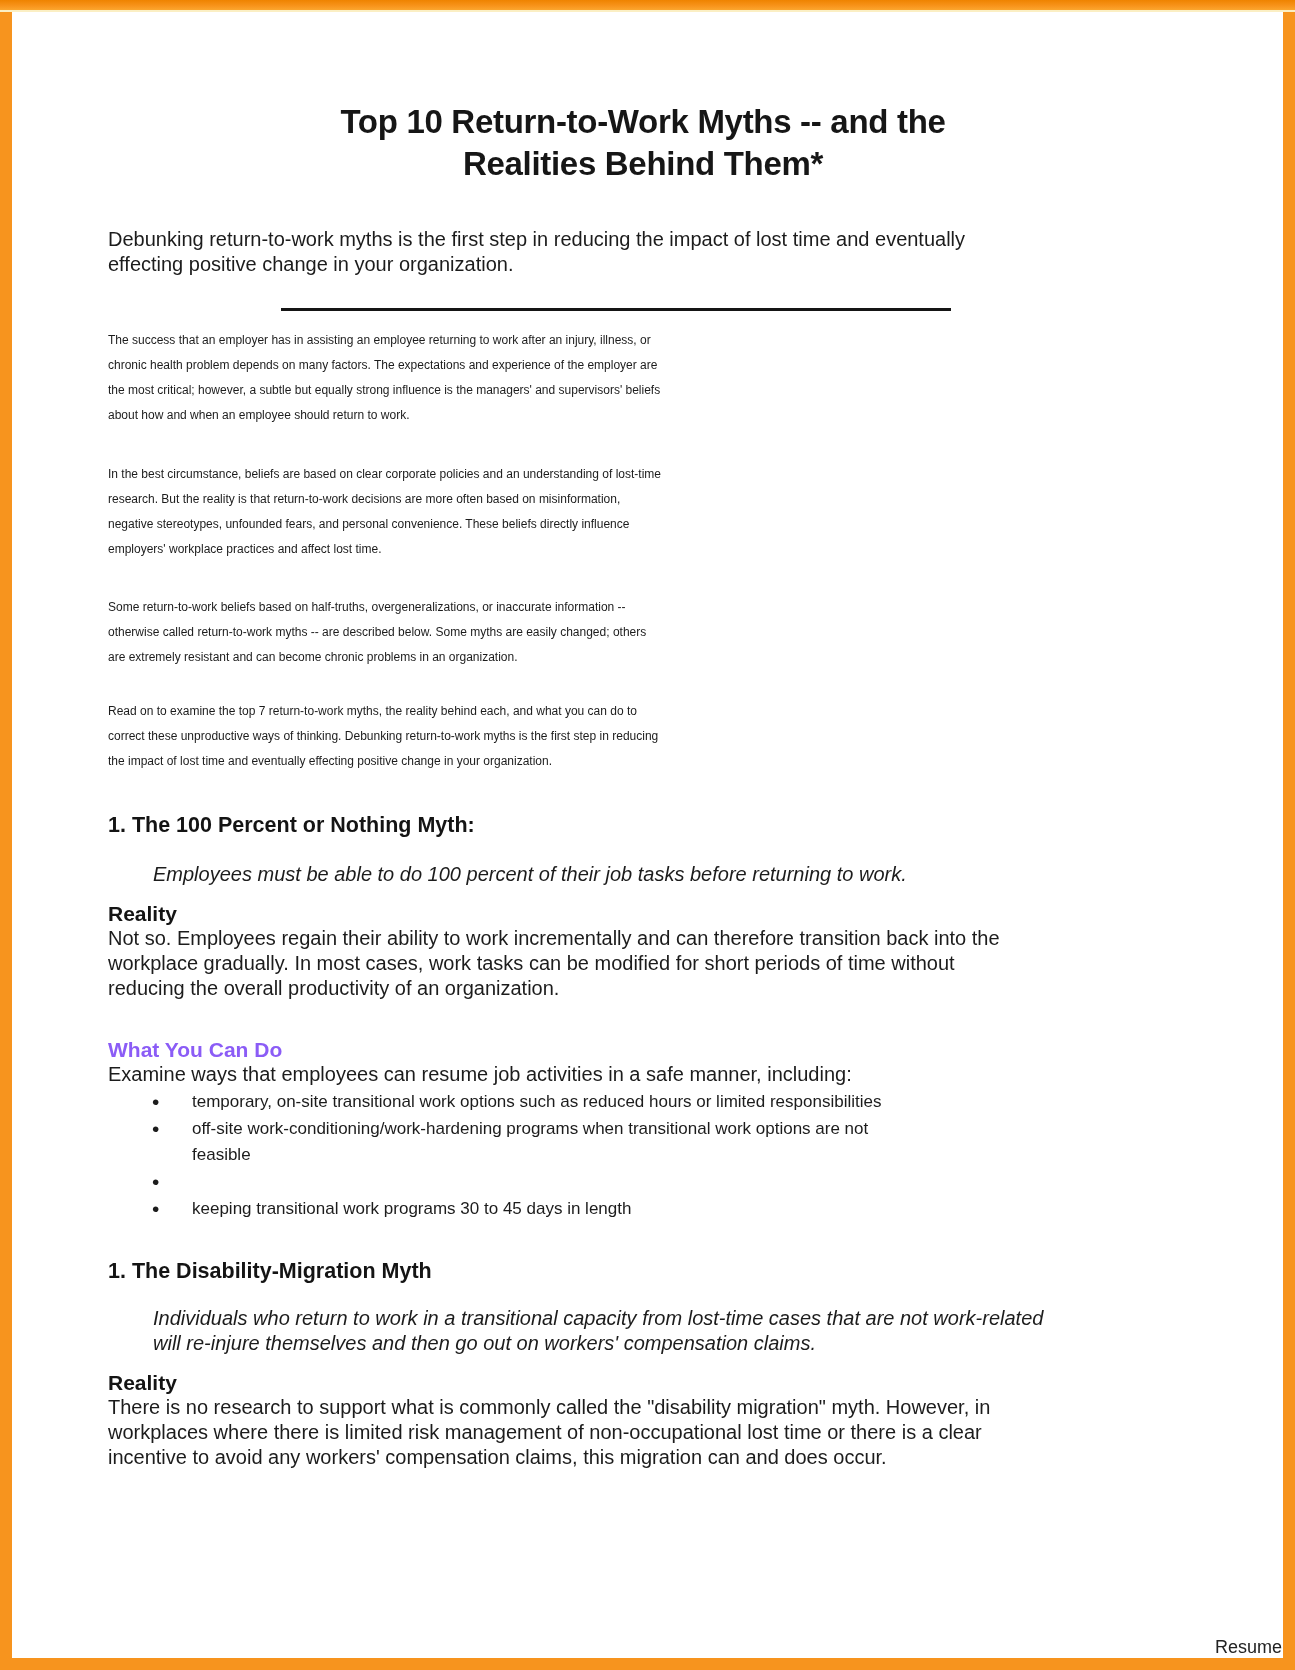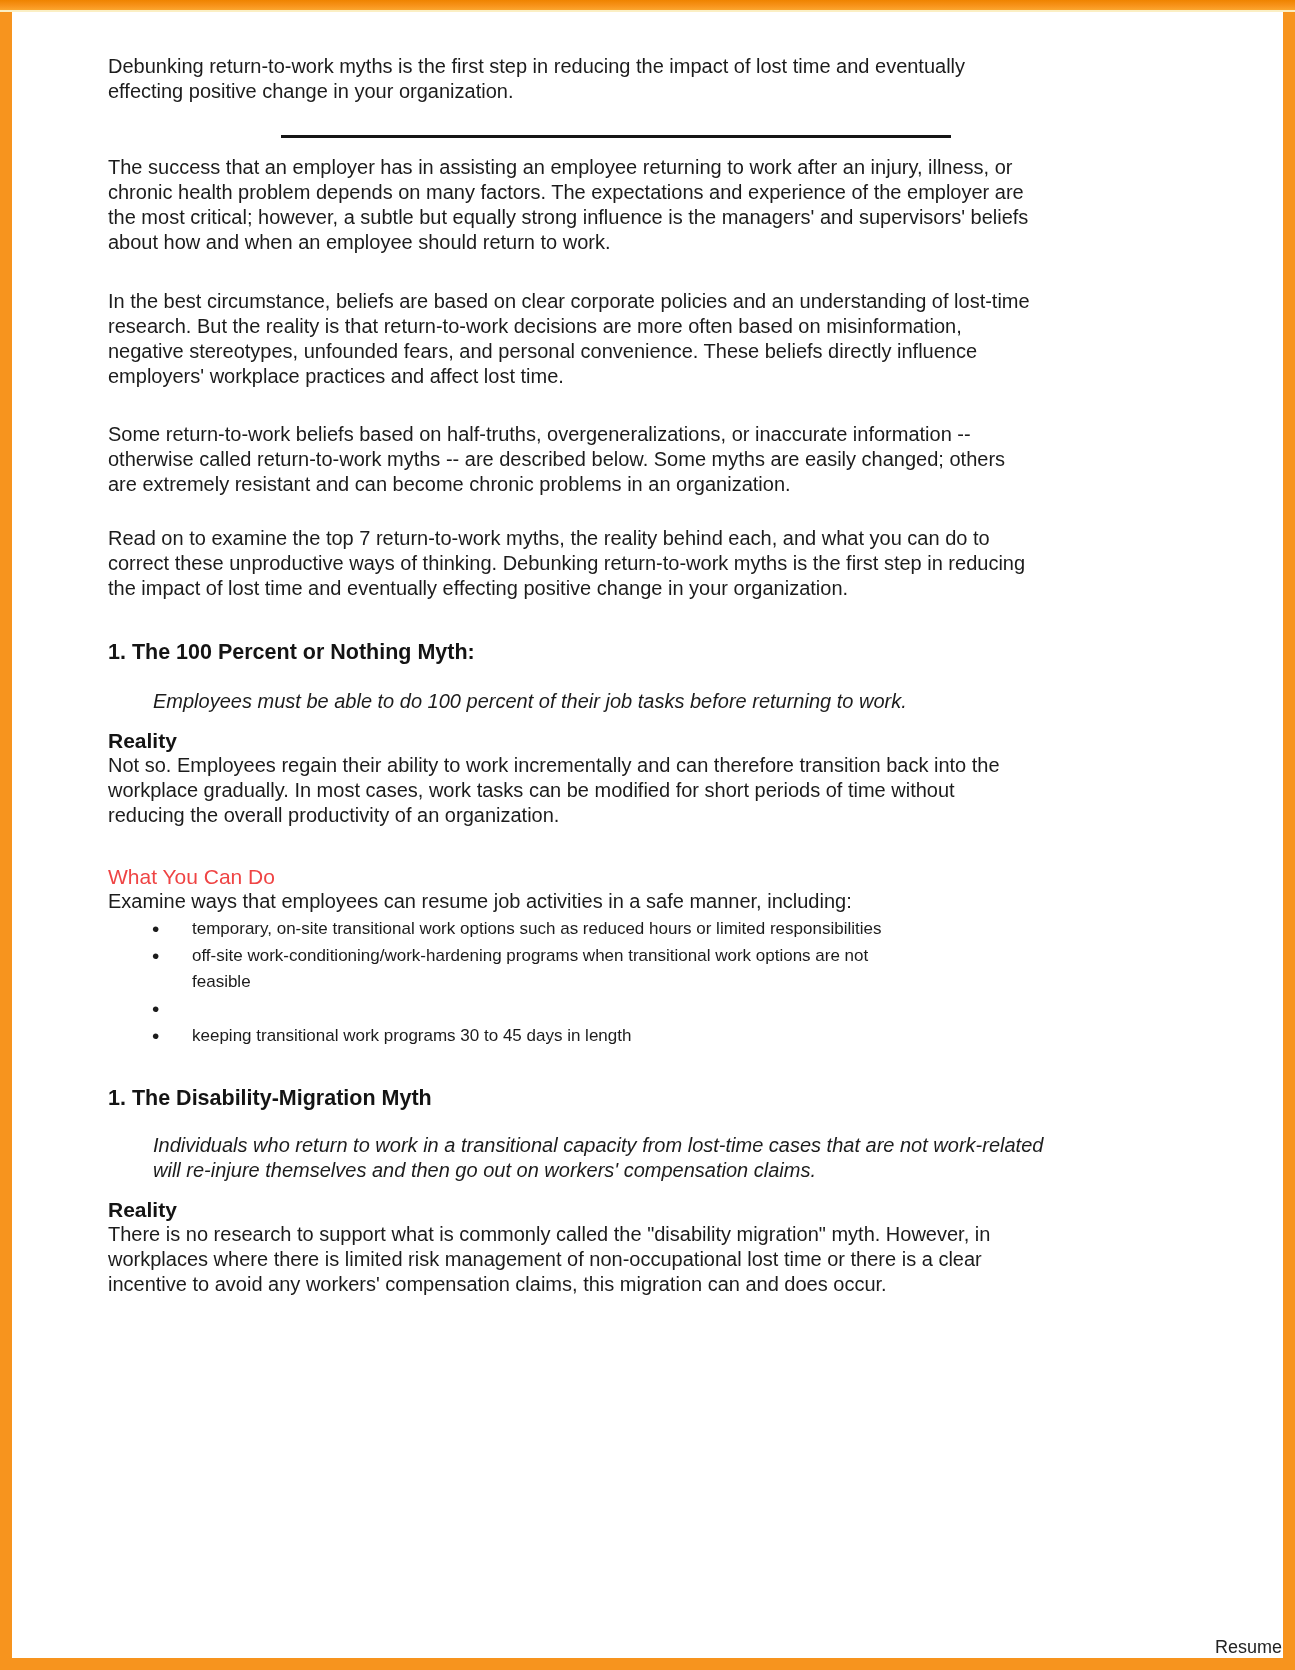--- a/index.html
+++ b/index.html
@@ -48,21 +48,21 @@
     font-size: 20px;
     line-height: 25px;
   }
   .divider {
     border: none;
     border-top: 3px solid #151515;
     width: 670px;
     margin: 31px 0 0 173px;
   }
   .body-par {
-    font-size: 20px;
+    font-size: 12px;
     line-height: 25px;
     margin: 34px 0 0 0;
   }
   .body-par.p1 { margin-top: 17px; }
   .body-par.p3 { margin-top: 33px; }
   .body-par.p4 { margin-top: 29px; }
 
   .myth-heading {
     font-size: 21.5px;
     font-weight: 700;
@@ -85,24 +85,24 @@
     margin: 14px 0 0 0;
     color: #141414;
   }
   .reality-text {
     font-size: 20px;
     line-height: 25px;
     margin: 0;
   }
   .action-heading {
     font-size: 21px;
-    font-weight: 400;
+    font-weight: 700;
     line-height: 25px;
     margin: 36px 4px 0 0;
-    color: #ef4444;
+    color: #8b5cf6;
   }
   .action-intro {
     font-size: 20px;
     line-height: 25px;
     margin: 0;
   }
   .bullet-list {
     list-style: none;
     margin: 2px 0 0 0;
     padding: 0 0 0 44px;
@@ -133,20 +133,22 @@
 </head>
 <body>
 
 <div class="frame-top"></div>
 <div class="frame-left"></div>
 <div class="frame-right"></div>
 <div class="frame-bottom"></div>
 
 <div class="page">
 
+  <h1 class="doc-title pre">Top 10 Return-to-Work Myths -- and the
+Realities Behind Them*</h1>
 
   <p class="lead pre">Debunking return-to-work myths is the first step in reducing the impact of lost time and eventually
 effecting positive change in your organization.</p>
 
   <hr class="divider">
 
   <p class="body-par p1 pre">The success that an employer has in assisting an employee returning to work after an injury, illness, or
 chronic health problem depends on many factors. The expectations and experience of the employer are
 the most critical; however, a subtle but equally strong influence is the managers' and supervisors' beliefs
 about how and when an employee should return to work.</p>

